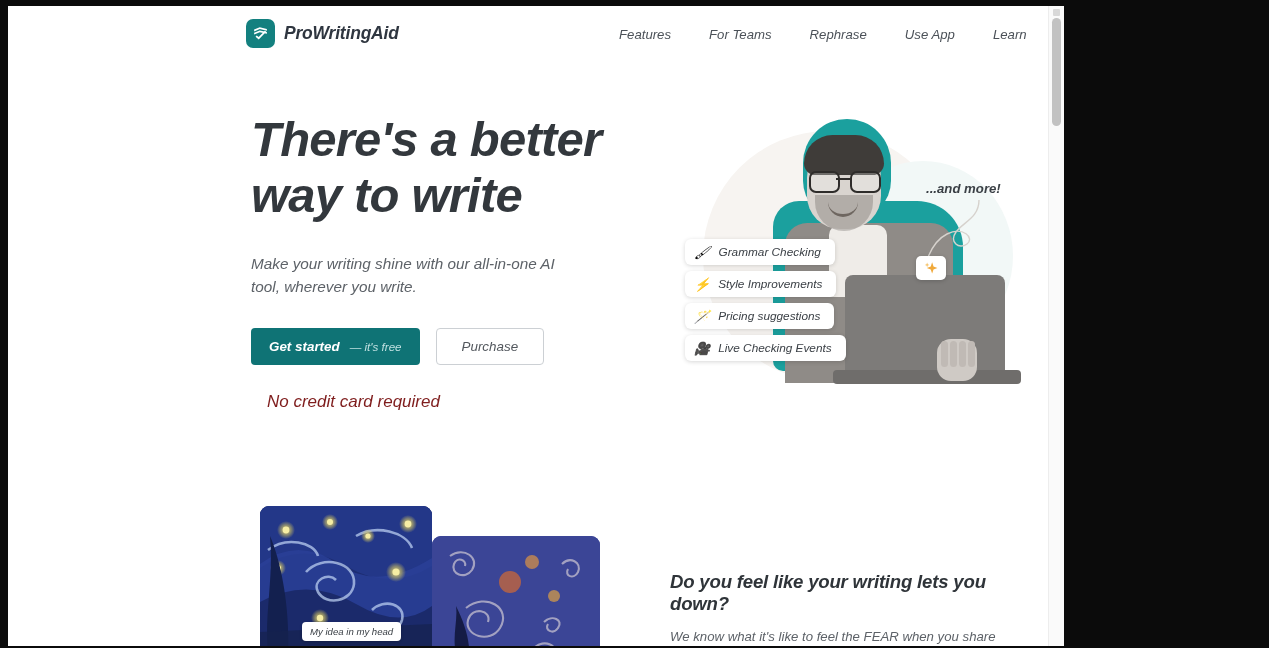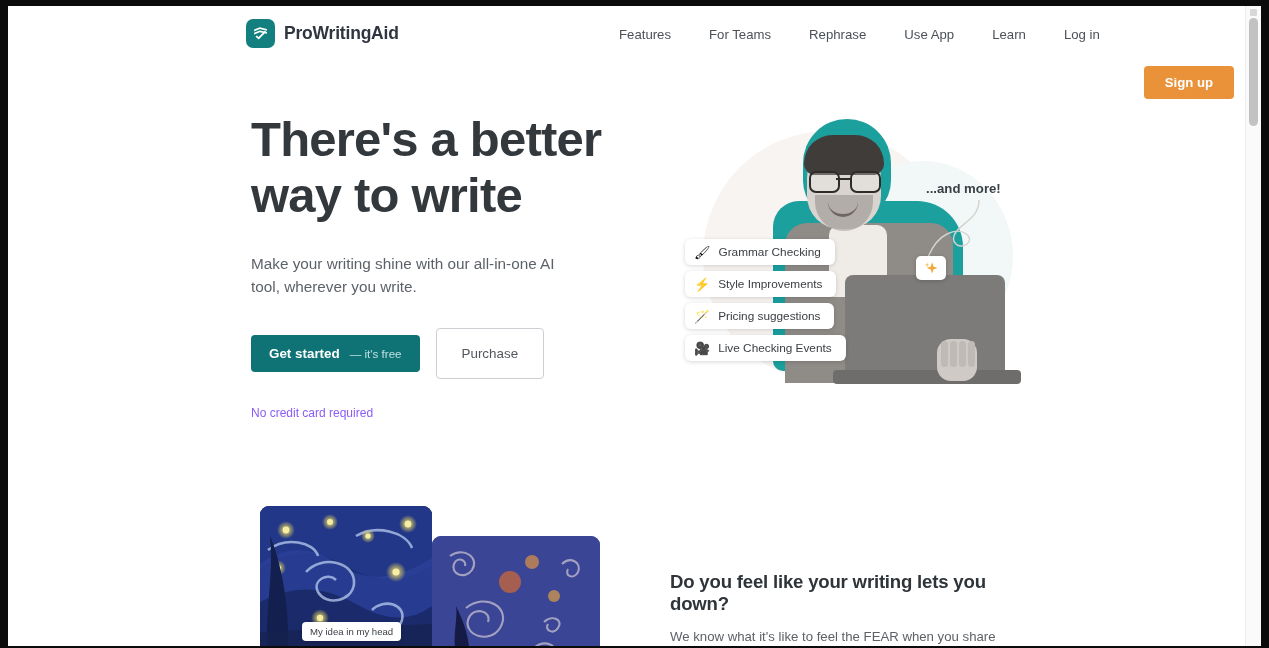--- a/index.html
+++ b/index.html
@@ -17,23 +17,24 @@
     position: absolute;
     left: 0; top: 0;
     width: 1269px; height: 648px;
     background: #0b0b0b;
   }
 
   
   #viewport {
     position: absolute;
     left: 8px; top: 6px;
-    width: 1253px; height: 640px;
+    width: 1056px; height: 640px;
     background: #ffffff;
     overflow: hidden;
+    font-style: italic;
   }
 
   
   #scrollbar-track {
     position: absolute;
     right: 0px; top: 0px;
     width: 15px; height: 640px;
     background: #fafafa;
     border-left: 1px solid #ededed;
   }
@@ -143,30 +144,31 @@
   }
   #get-started-label {
     color: #ffffff; font-size: 13.4px; font-weight: bold;
   }
   #get-started-note {
     color: #bfe0e0; font-size: 11.6px;
   }
   #purchase-button {
     border: 1px solid #ccd0d4;
     border-radius: 4px;
-    padding: 17px 25px;
+    padding: 10px 25px;
     color: #52575d;
     font-size: 13.4px;
     background: #fff;
     cursor: pointer;
   }
   #no-credit {
     margin-top: 27px;
-    font-size: 12px;
-    color: #8b5cf6;
+    font-size: 17px;
+    color: #7f1d1d;
+    margin-left: 16px;
   }
 
   
   #hero-art {
     position: absolute;
     left: 665px; top: 95px;
     width: 350px; height: 300px;
   }
   .art-blob {
     position: absolute;

